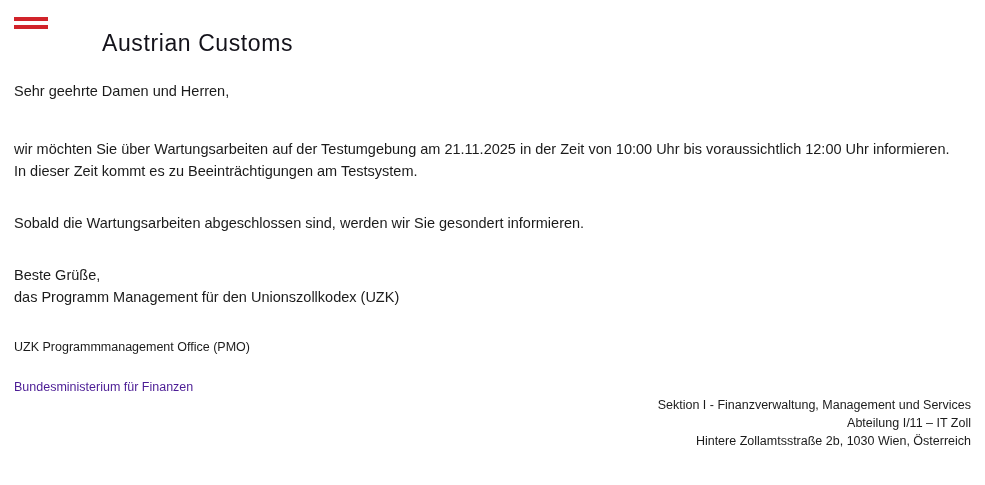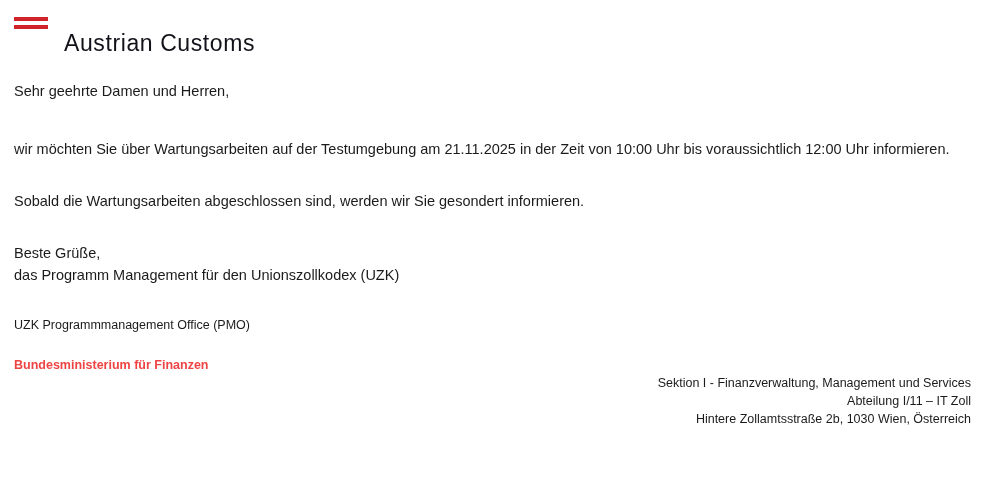--- a/index.html
+++ b/index.html
@@ -46,20 +46,21 @@
   .flag-bar.red { background: #d1232a; }
   .flag-bar.white { background: #ffffff; height: 4px; }
 
   .brand-title {
     font-size: 23px;
     line-height: 25px;
     letter-spacing: 0.6px;
     color: #13121a;
     font-weight: 400;
     white-space: pre-line;
+    margin-left: 38px;
   }
 
   
   .body-copy {
     margin-top: 6px;
     font-size: 14.5px;
     line-height: 22px;
     color: #1b1b1b;
   }
   .para {
@@ -78,22 +79,22 @@
     font-size: 12.5px;
     line-height: 18px;
     color: #1b1b1b;
   }
   .sig-office {
     font-size: 12.5px;
     line-height: 18px;
   }
   .sig-ministry {
     margin-top: 22px;
-    color: #ef4444;
-    font-weight: bold;
+    color: #4c1d95;
+    font-weight: normal;
     font-size: 12.5px;
     line-height: 18px;
   }
   .sig-line {
     display: block;
     font-size: 12.5px;
     line-height: 18px;
     text-align: right;
   }
 </style>
@@ -114,20 +115,21 @@
   </div>
 
   <div class="body-copy">
 
     <p class="para">Sehr geehrte Damen und Herren,</p>
 
     <div class="spacer-lg"></div>
 
     <div class="para">
       <span class="para-line">wir möchten Sie über Wartungsarbeiten auf der Testumgebung am 21.11.2025 in der Zeit von 10:00 Uhr bis voraussichtlich 12:00 Uhr informieren.</span>
+      <span class="para-line">In dieser Zeit kommt es zu Beeinträchtigungen am Testsystem.</span>
     </div>
 
     <div class="spacer-md"></div>
 
     <p class="para">Sobald die Wartungsarbeiten abgeschlossen sind, werden wir Sie gesondert informieren.</p>
 
     <div class="spacer-md"></div>
 
     <div class="para">
       <span class="para-line">Beste Grüße,</span>

